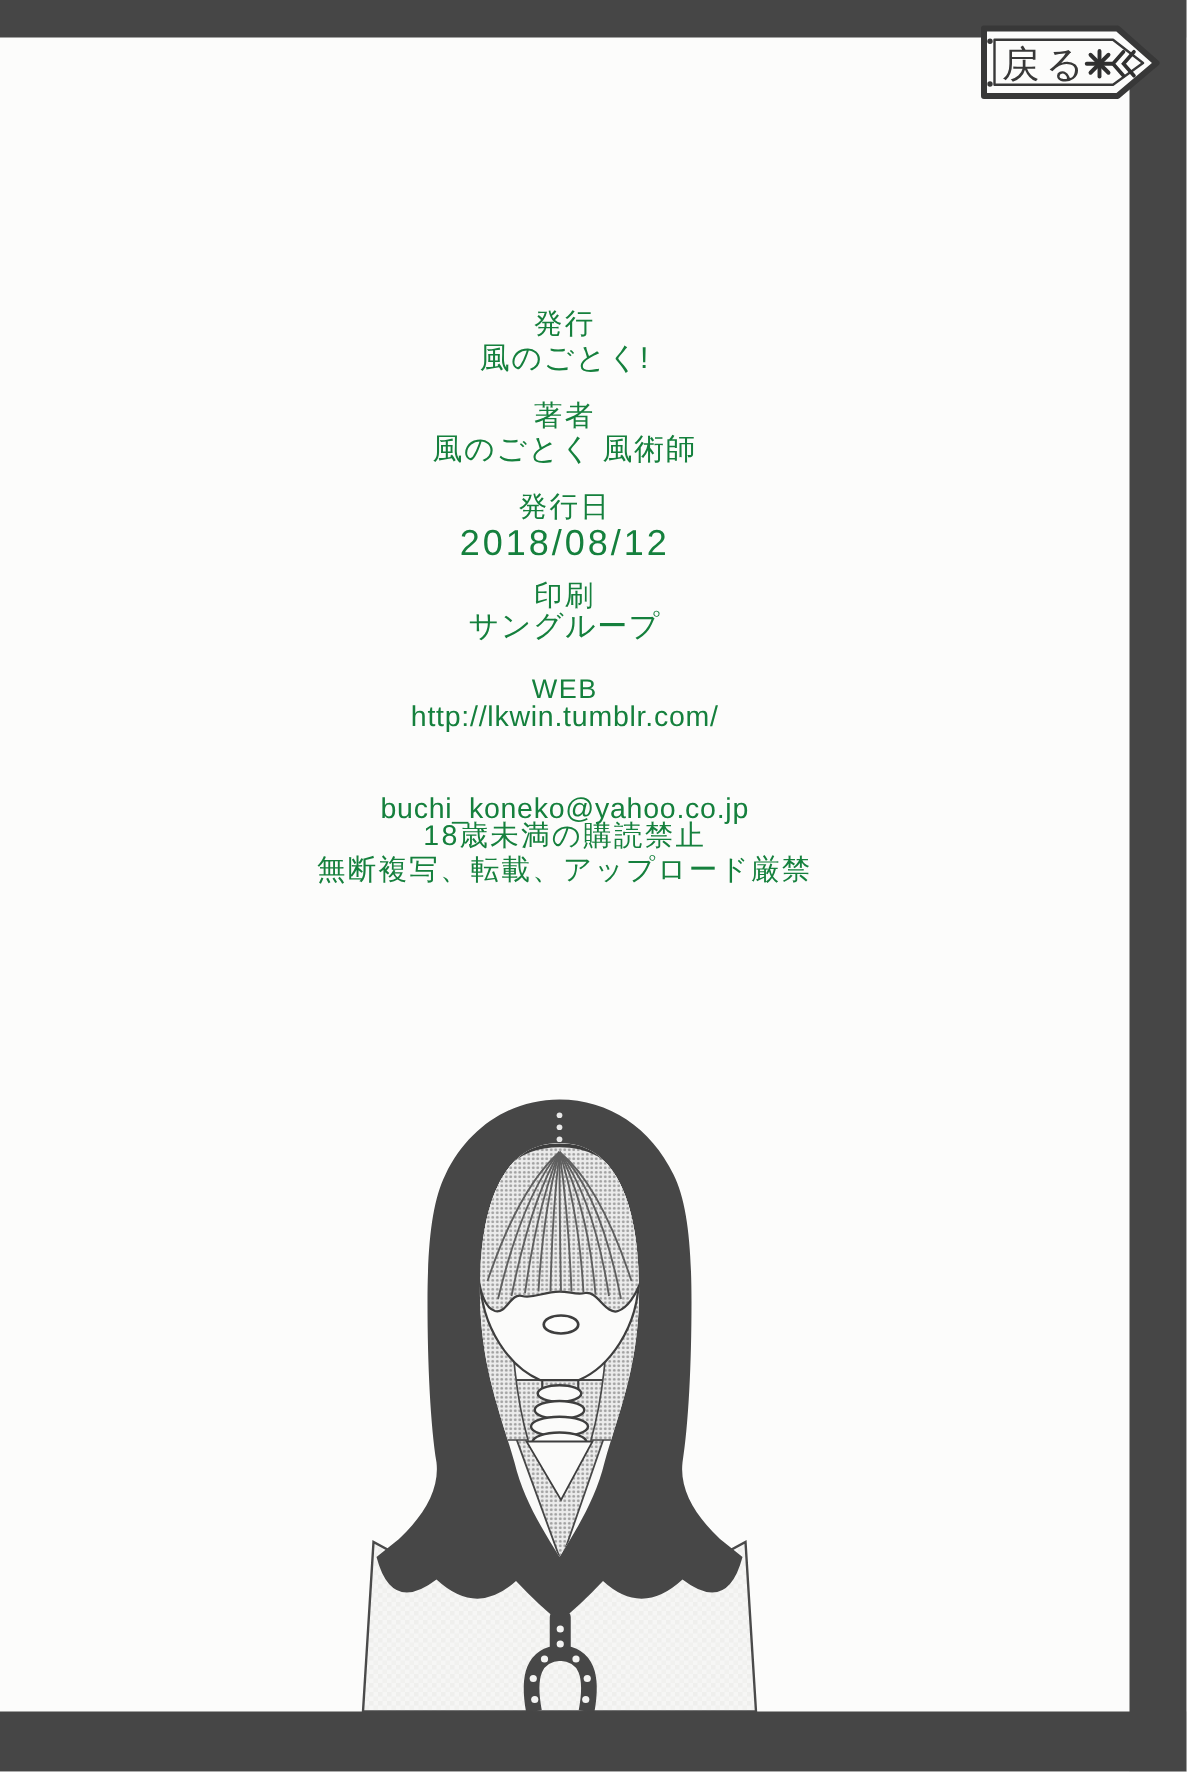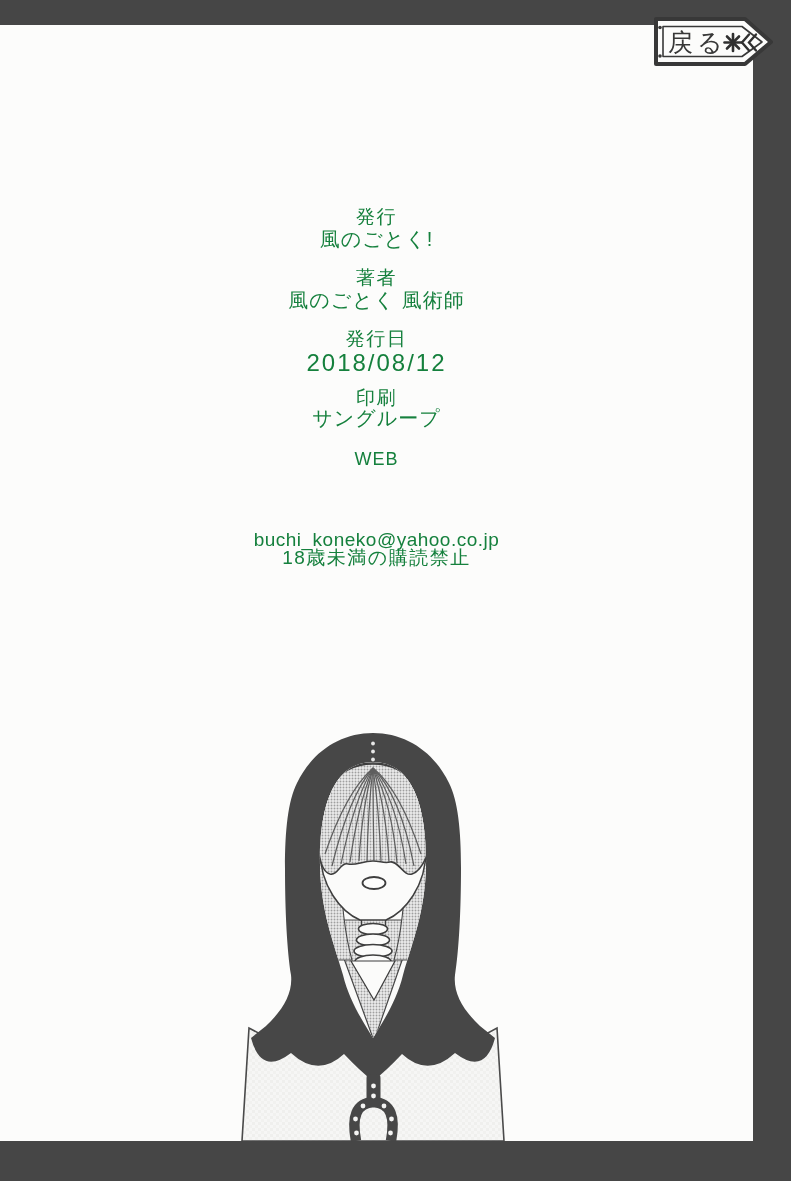--- a/index.html
+++ b/index.html
@@ -36,22 +36,24 @@
   <div class="colophon">
     <div class="ln k19" style="top:206px">発行</div>
     <div class="ln k20" style="top:228px">風のごとく!</div>
     <div class="ln k19" style="top:267px">著者</div>
     <div class="ln k20" style="top:289px">風のごとく 風術師</div>
     <div class="ln k19" style="top:328px">発行日</div>
     <div class="ln date22" style="top:349px">2018/08/12</div>
     <div class="ln k19" style="top:387px">印刷</div>
     <div class="ln lat18" style="top:449px">WEB</div>
     <div class="ln k20" style="top:407px">サングループ</div>
+    <div class="ln lat19" style="top:468px">http://lkwin.tumblr.com/</div>
     <div class="ln lat19" style="top:529px">buchi_koneko@yahoo.co.jp</div>
     <div class="ln k19" style="top:547px">18歳未満の購読禁止</div>
+    <div class="ln k19" style="top:570px">無断複写、転載、アップロード厳禁</div>
   </div>
 
   <svg class="chara" viewBox="180 715 440 430" aria-hidden="true">
     <defs>
       <pattern id="ht" width="3" height="3" patternUnits="userSpaceOnUse">
         <rect width="3" height="3" fill="#ececec"></rect>
         <circle cx="1.5" cy="1.5" r="0.95" fill="#9f9f9f"></circle>
       </pattern>
       <pattern id="gt" width="6" height="6" patternUnits="userSpaceOnUse">
         <rect width="6" height="6" fill="#f6f6f5"></rect>

